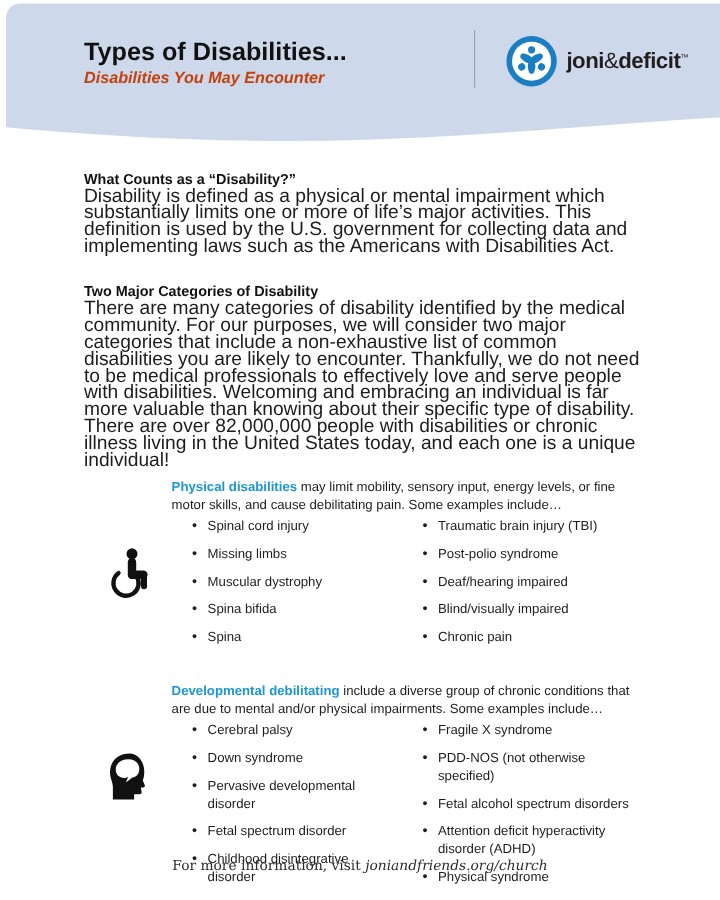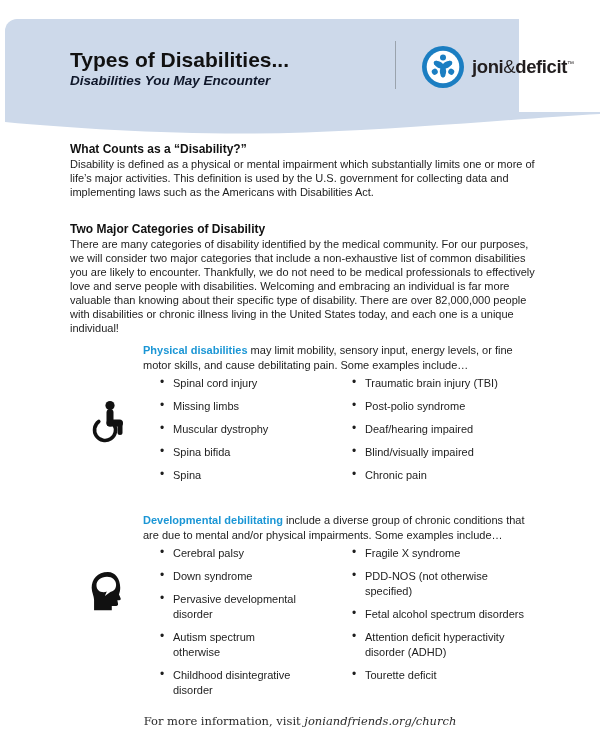--- a/index.html
+++ b/index.html
@@ -2,38 +2,38 @@
 <html><head>
 <meta charset="utf-8">
 <style>
   html,body{margin:0;padding:0;}
   body{
     width:600px;height:750px;background:#ffffff;
     font-family:"Liberation Sans", sans-serif;
     color:#1d1d1d;position:relative;overflow:hidden;
   }
   
-  .header{position:absolute;top:16px;left:0;width:519px;height:121px;}
+  .header{position:absolute;top:0;left:0;width:600px;height:121px;}
   .header-bg{position:absolute;left:5px;top:3px;right:0;height:94px;
     background:#cdd9ea;border-top-left-radius:12px;}
   .header-wave{position:absolute;left:5px;top:96px;width:595px;height:26px;display:block;}
   .title{position:absolute;left:70px;top:32px;font-size:21px;font-weight:bold;color:#111;letter-spacing:0;}
-  .subtitle{position:absolute;left:70px;top:57px;font-size:13.5px;font-weight:bold;font-style:italic;color:#0f172a;}
+  .subtitle{position:absolute;left:70px;top:57px;font-size:13.5px;font-weight:bold;font-style:italic;color:#c2410c;}
   .hdr-divider{position:absolute;left:395px;top:25px;width:1px;height:48px;background:#9aa3ad;}
   .logo{position:absolute;left:421px;top:29px;display:flex;align-items:center;}
   .logo svg{display:block;}
   .logo-text{margin-left:7px;font-size:18.5px;font-weight:bold;color:#221e1f;letter-spacing:-0.4px;white-space:nowrap;}
   .logo-amp{font-weight:400;}
   .logo-tm{font-size:7px;vertical-align:super;font-weight:400;letter-spacing:0;}
   
   .main{position:absolute;left:70px;top:121px;width:470px;}
   .tsection{margin-top:21px;}
   .tsection + .tsection{margin-top:23px;}
   .tsection h3{margin:0 0 1px 0;font-size:12px;font-weight:bold;color:#111;}
-  .tsection p{margin:0;font-size:11px;line-height:14px;color:#1d1d1d;}
+  .tsection p{margin:0;font-size:16px;line-height:14px;color:#1d1d1d;}
   
   .category{display:flex;}
   .cat-physical{margin-top:8px;}
   .cat-developmental{margin-top:22px;}
   .icon-cell{width:73px;flex:none;display:flex;justify-content:center;align-items:flex-start;padding-top:55px;box-sizing:border-box;}
   .cat-body{flex:1;}
   .cat-intro{margin:0;font-size:11px;line-height:15px;max-width:382px;}
   .cat-name{color:#1b96d5;font-weight:bold;}
   .cols{display:flex;margin-top:3px;justify-content:center;}
   .cols ul{list-style:none;margin:0;padding:0;}
@@ -134,29 +134,29 @@
         <path fill="#ffffff" d="M24,8 C17.5,8 13,11.8 13,17 C13,21.5 16,24.3 20.5,24.3 C21.8,24.3 22.8,24 23.8,23.5 L21.8,28.3 L27.5,24 C31.5,23.2 33.5,20.3 33.5,16.5 C33.5,11.3 29.5,8 24,8 Z"></path>
       </svg>
     </div>
     <div class="cat-body">
       <p class="cat-intro"><span class="cat-name">Developmental debilitating</span><span> include a diverse group of chronic conditions that are due to mental and/or physical impairments. Some examples include…</span></p>
       <div class="cols">
         <ul class="col-left">
           <li>Cerebral palsy</li>
           <li>Down syndrome</li>
           <li>Pervasive developmental disorder</li>
-          <li>Autism spectrum otherwise</li>
+          <li>Fetal spectrum disorder</li>
           <li>Childhood disintegrative disorder</li>
         </ul>
         <ul class="col-right">
           <li>Fragile X syndrome</li>
           <li>PDD-NOS (not otherwise specified)</li>
           <li>Fetal alcohol spectrum disorders</li>
           <li>Attention deficit hyperactivity disorder (ADHD)</li>
-          <li>Tourette deficit</li>
+          <li>Physical syndrome</li>
         </ul>
       </div>
     </div>
   </div>
 
 </div>
 
 <div class="footer"><span>For more information, visit </span><a class="footer-link">joniandfriends.org/church</a></div>
 
 </body></html>

